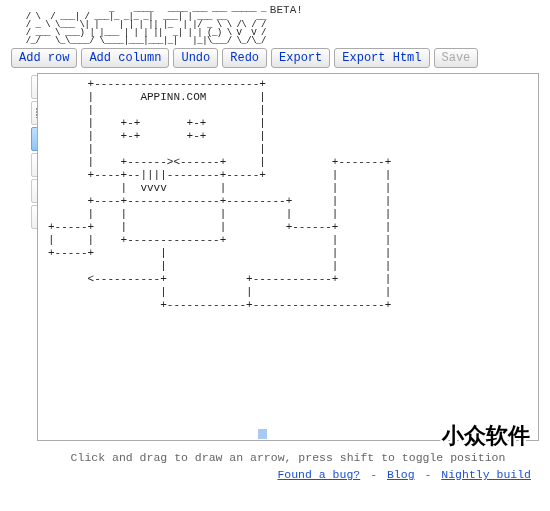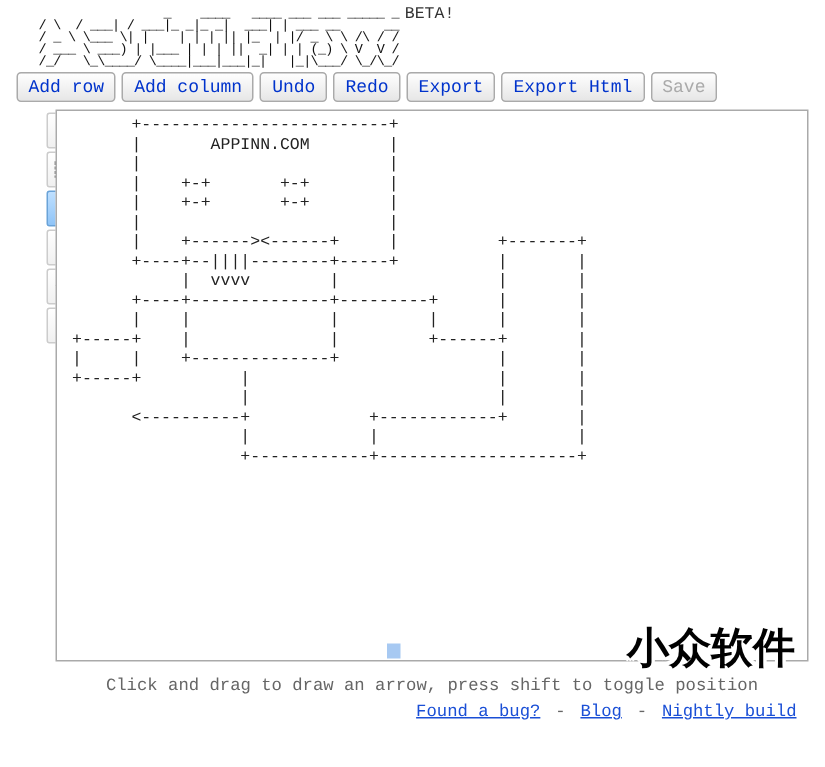--- a/index.html
+++ b/index.html
@@ -101,21 +101,21 @@
     bottom: 1px;
     left: 220px;
     width: 9px;
     height: 10px;
     background: #a7c9f2;
   }
   .watermark {
     position: absolute;
     right: 20px;
     bottom: 60px;
-    font-size: 28px;
+    font-size: 22px;
     font-weight: bold;
     color: #000;
     text-shadow:
       -2px -2px 0 #fff, 2px -2px 0 #fff,
       -2px  2px 0 #fff, 2px  2px 0 #fff,
       -2px 0 0 #fff, 2px 0 0 #fff,
       0 -2px 0 #fff, 0 2px 0 #fff;
     pointer-events: none;
   }
   .footer {

